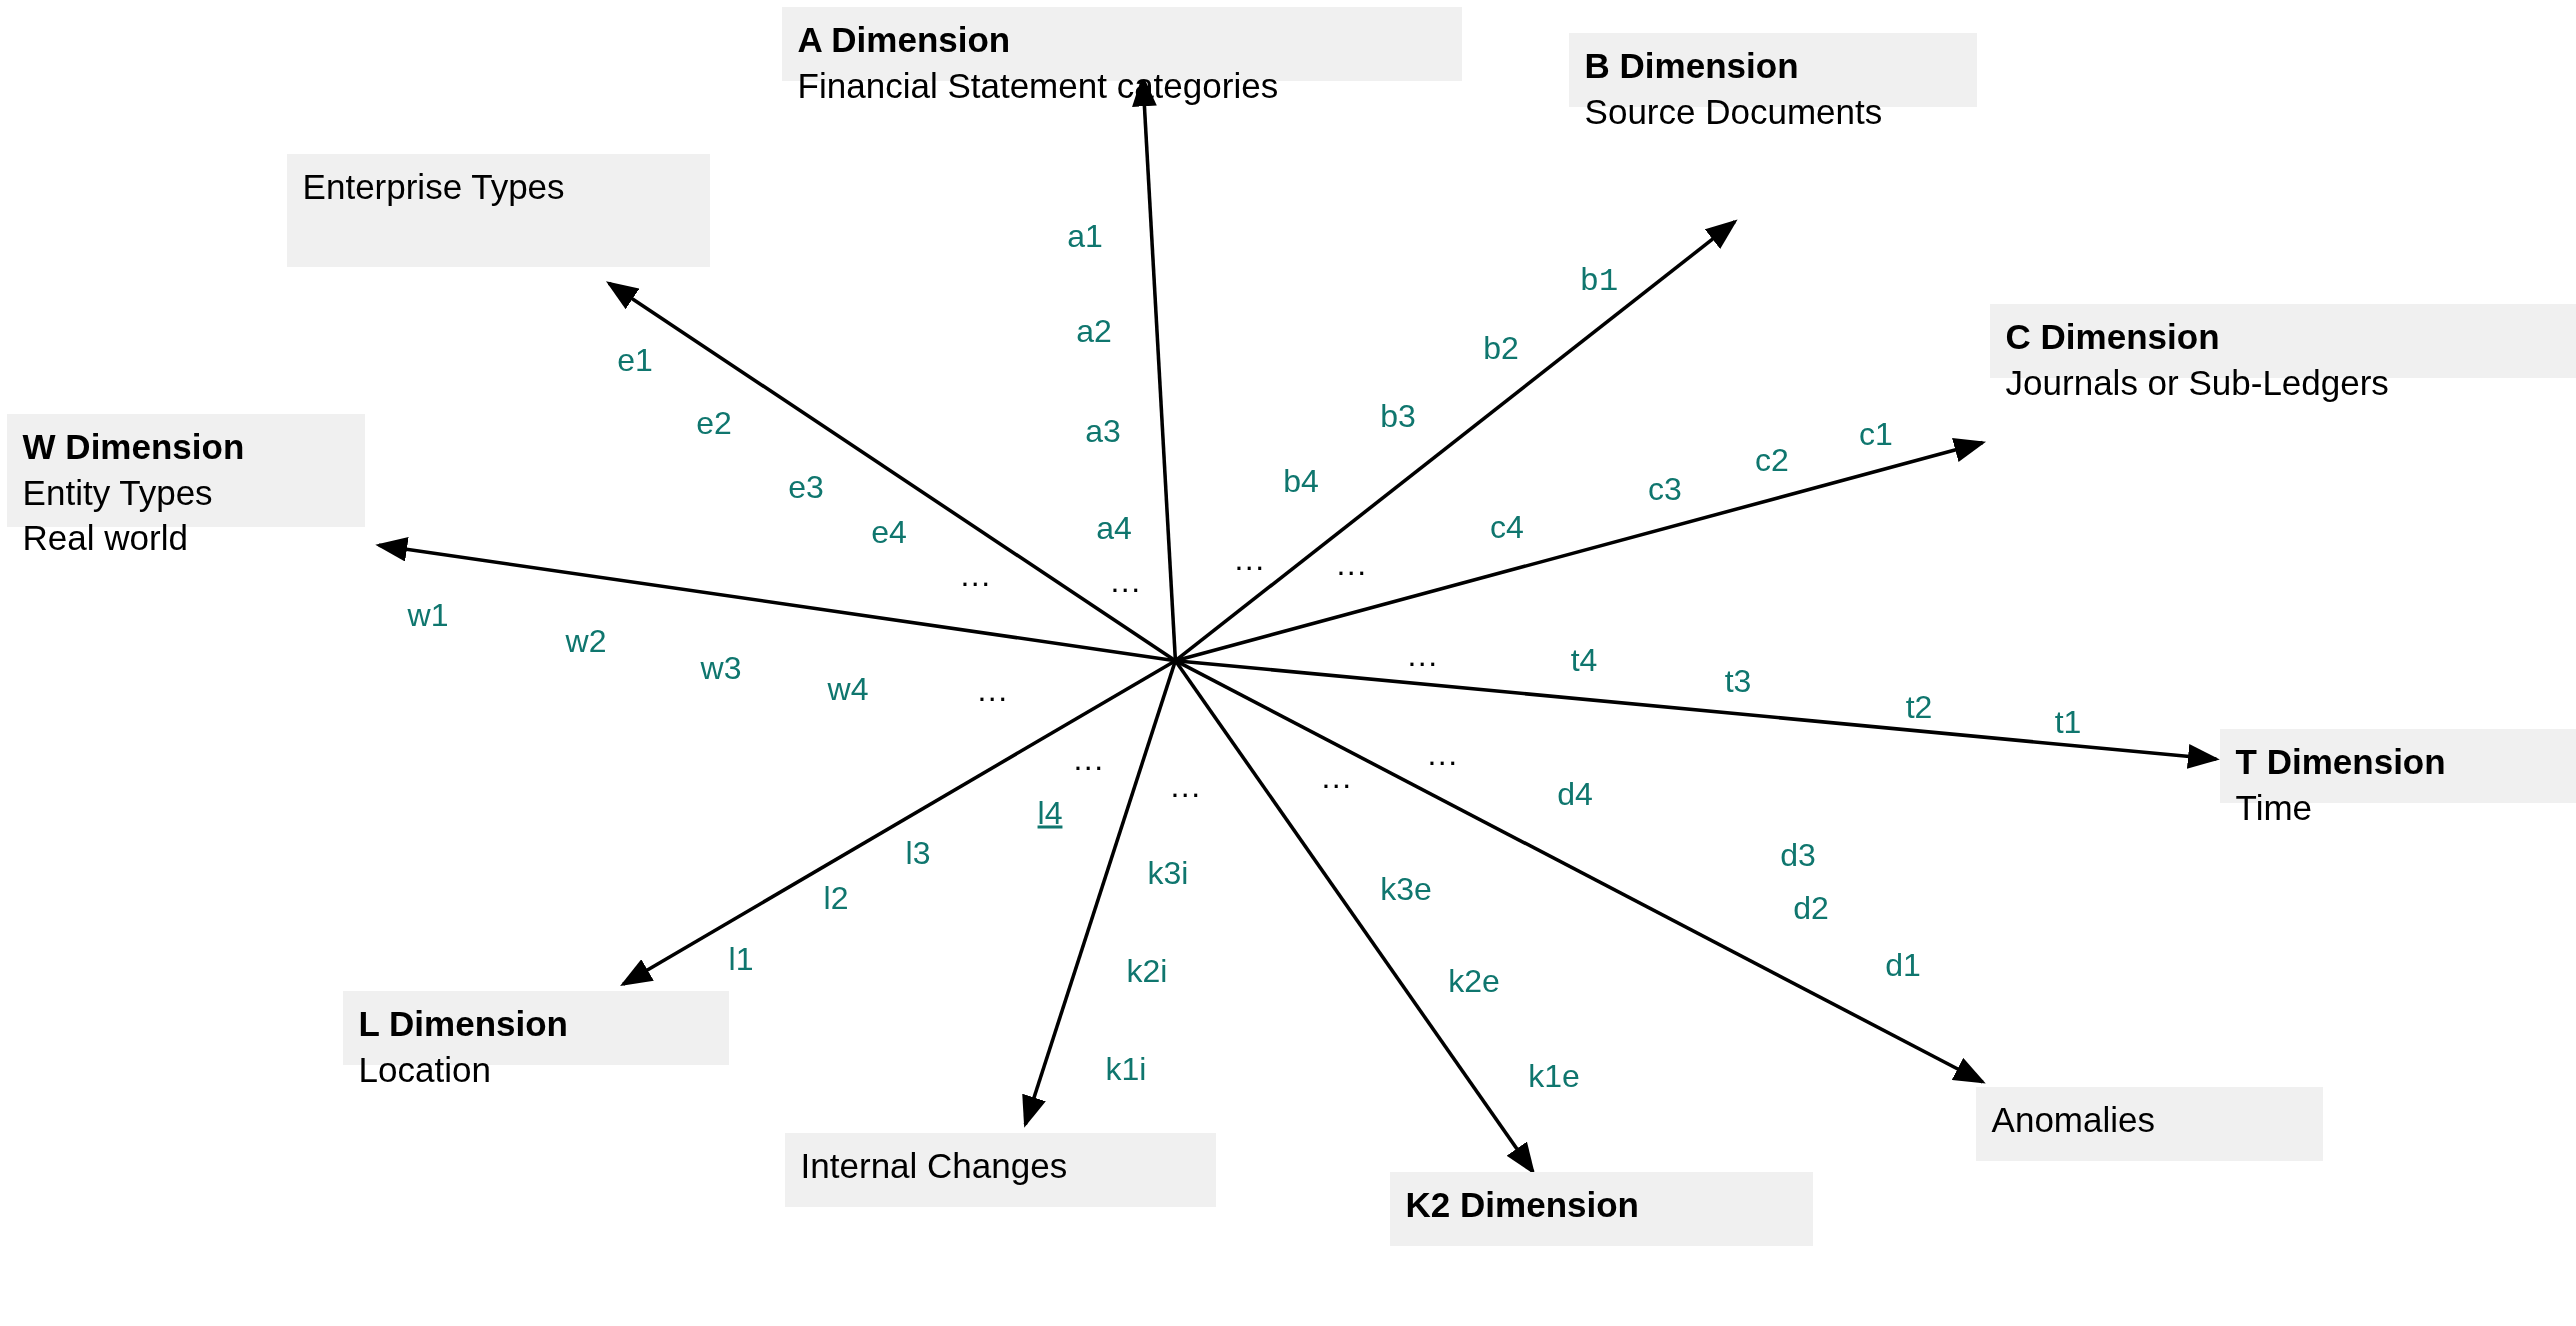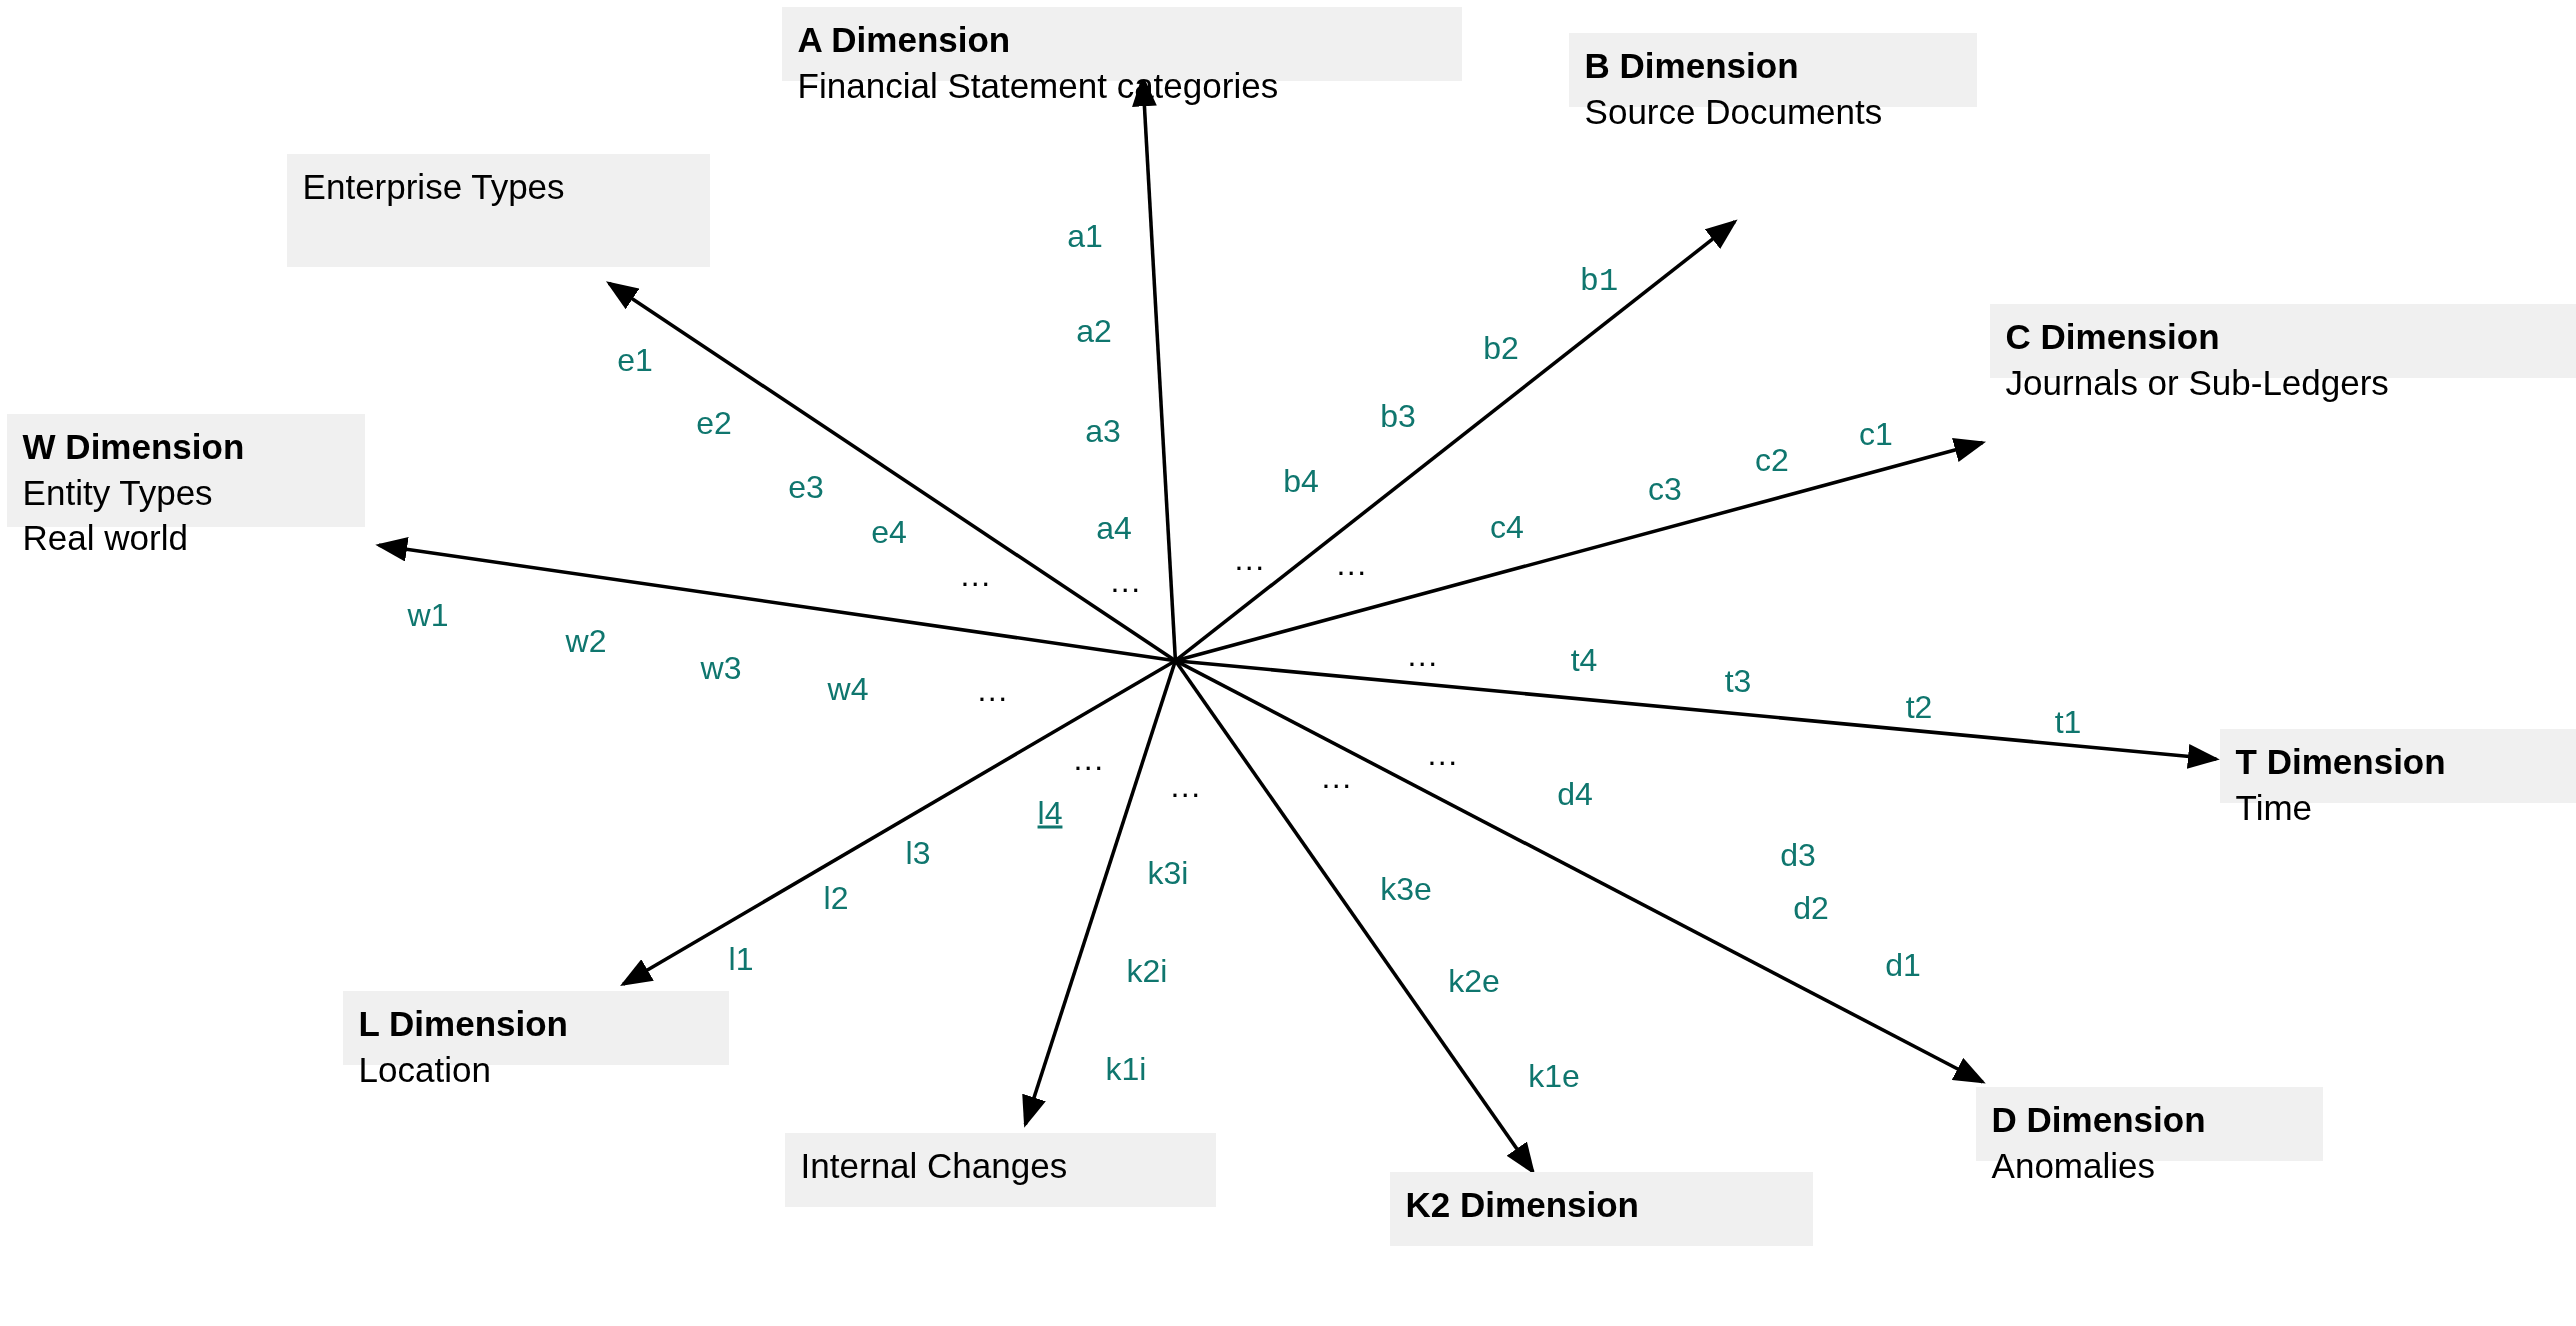--- a/index.html
+++ b/index.html
@@ -147,21 +147,20 @@
       </div>
       <div class="dim-box" style="left: 1990px; top: 304px; width: 588px; height: 74px;">
         <span class="dim-title">C Dimension</span>
         <span class="dim-sub">Journals or Sub-Ledgers</span>
       </div>
       <div class="dim-box" style="left: 2220px; top: 729px; width: 356px; height: 74px;">
         <span class="dim-title">T Dimension</span>
         <span class="dim-sub">Time</span>
       </div>
       <div class="dim-box" style="left: 1976px; top: 1087px; width: 347px; height: 74px;">
-        <span class="dim-title">D Dimension</span>
         <span class="dim-sub">Anomalies</span>
       </div>
       <div class="dim-box" style="left: 1390px; top: 1172px; width: 423px; height: 74px;">
         <span class="dim-title">K2 Dimension</span>
       </div>
       <div class="dim-box" style="left: 785px; top: 1133px; width: 431px; height: 74px;">
         <span class="dim-sub">Internal Changes</span>
       </div>
       <div class="dim-box" style="left: 343px; top: 991px; width: 386px; height: 74px;">
         <span class="dim-title">L Dimension</span>

